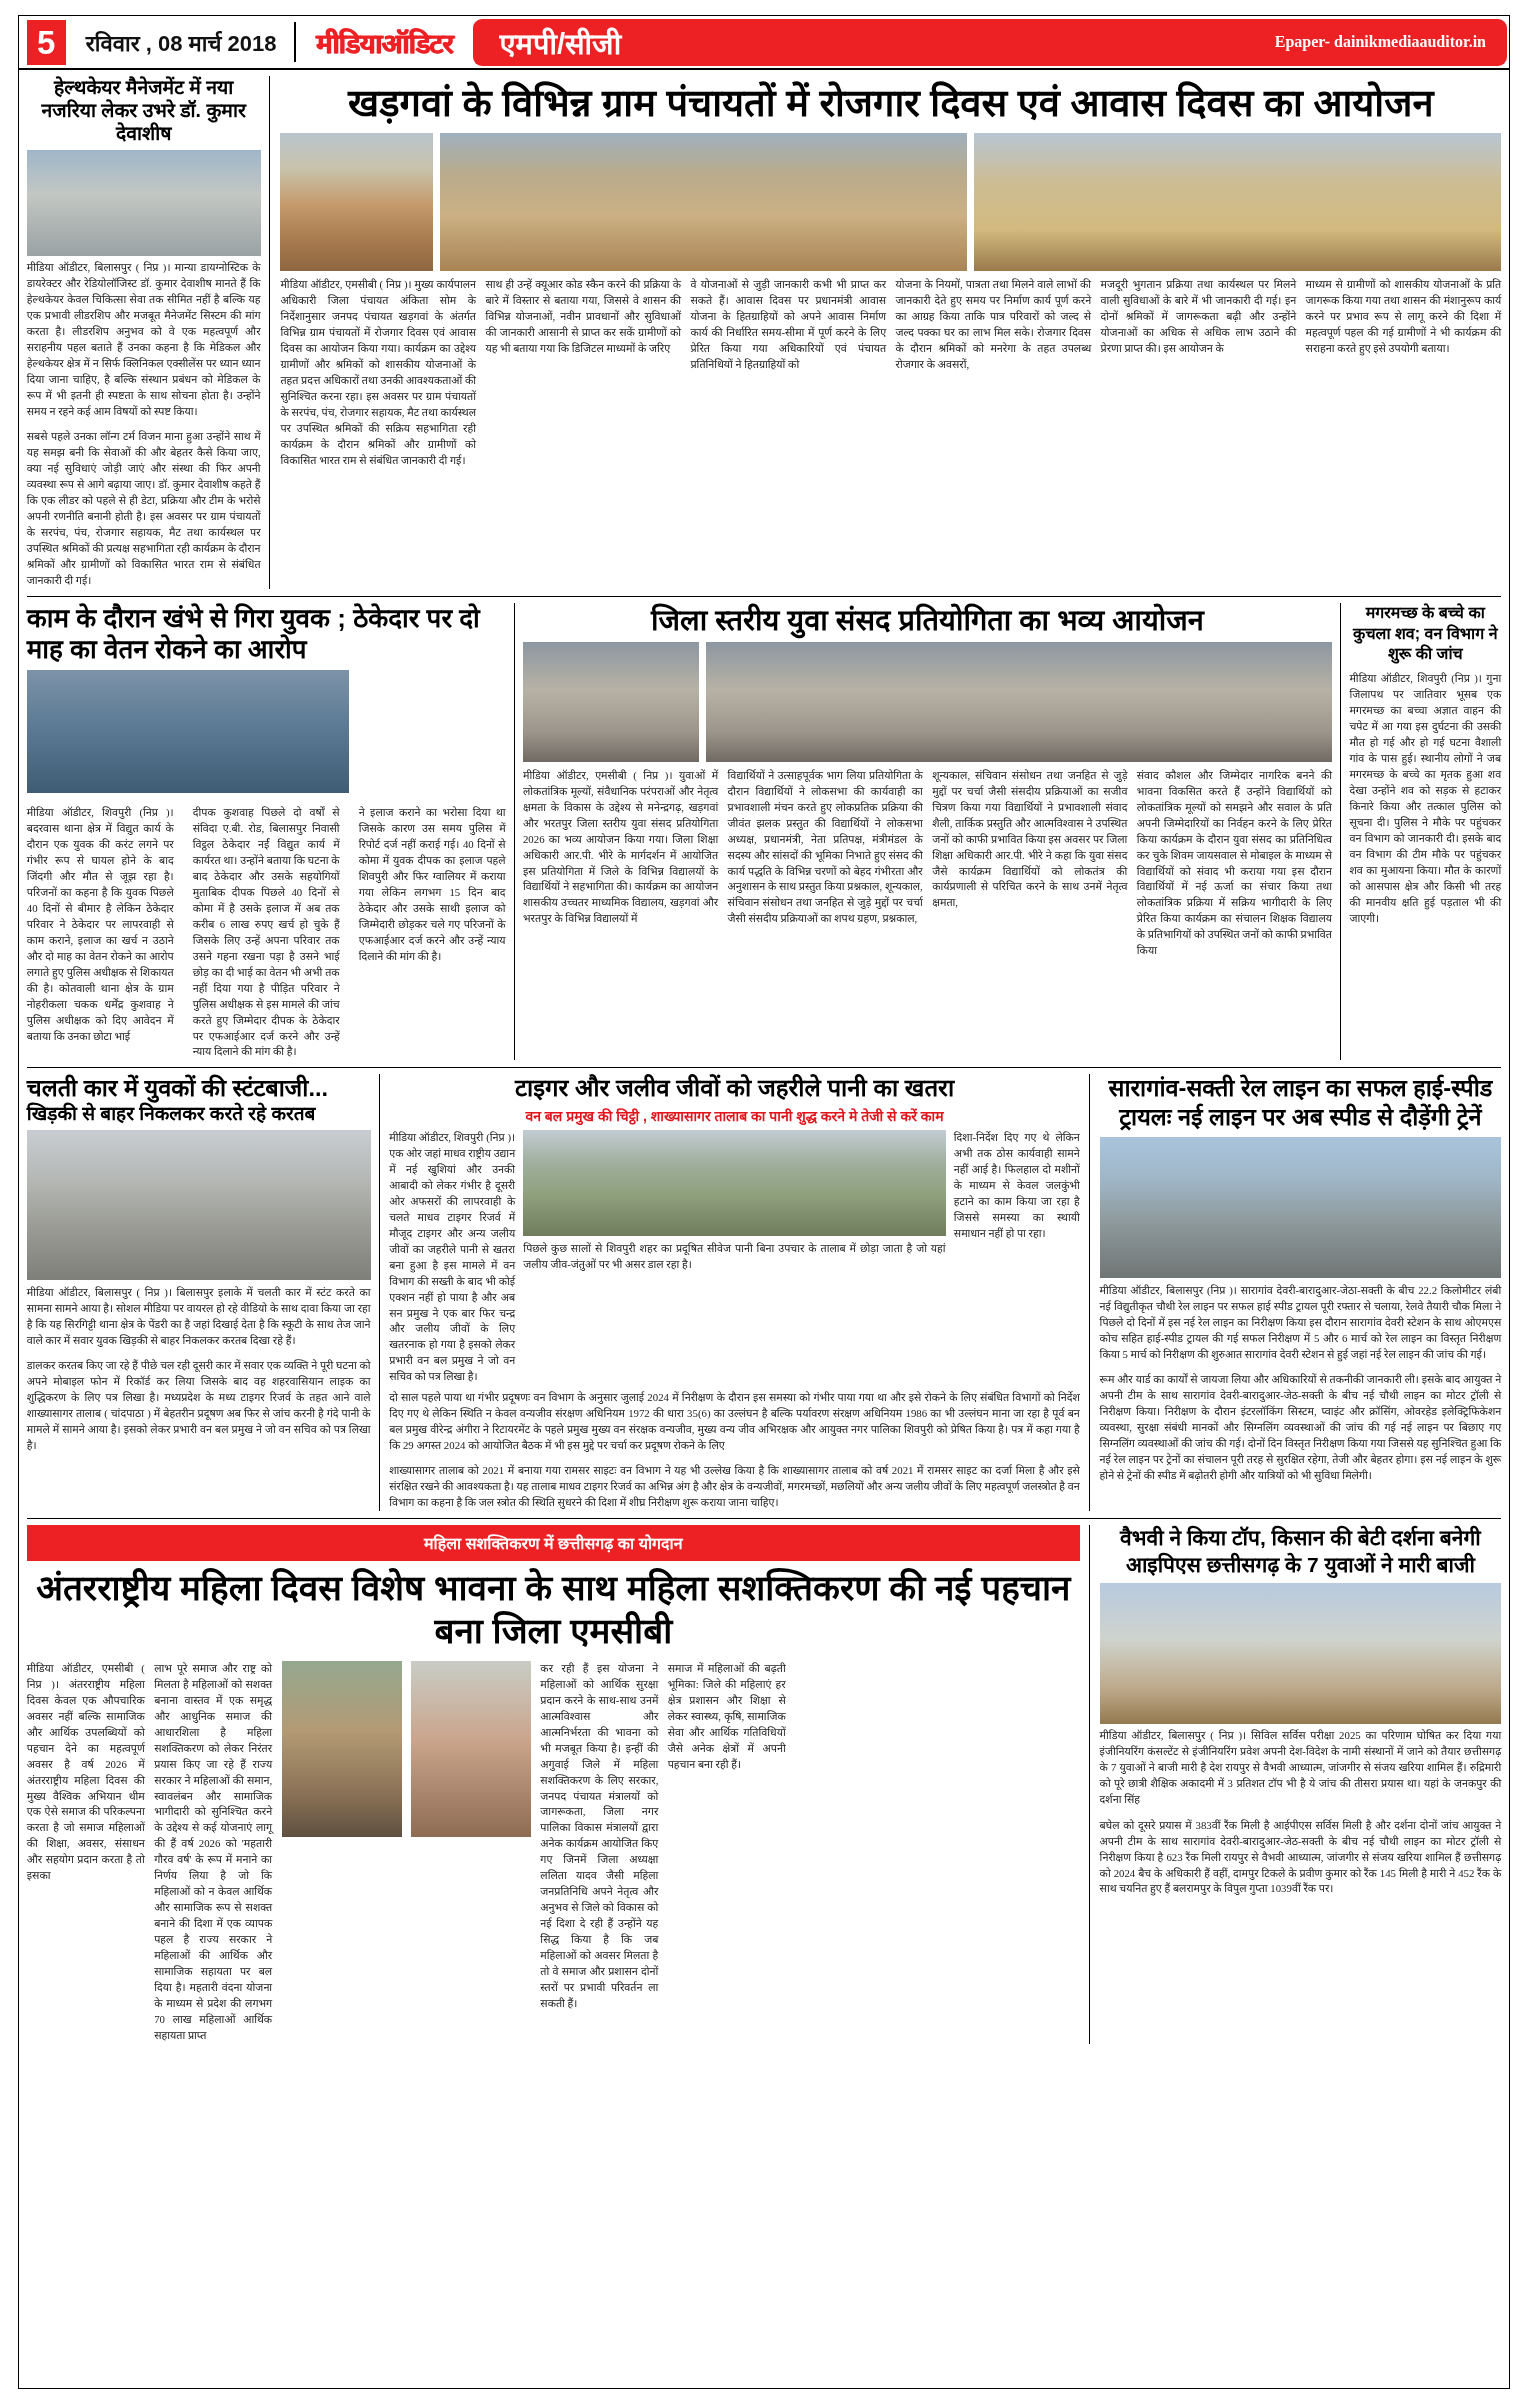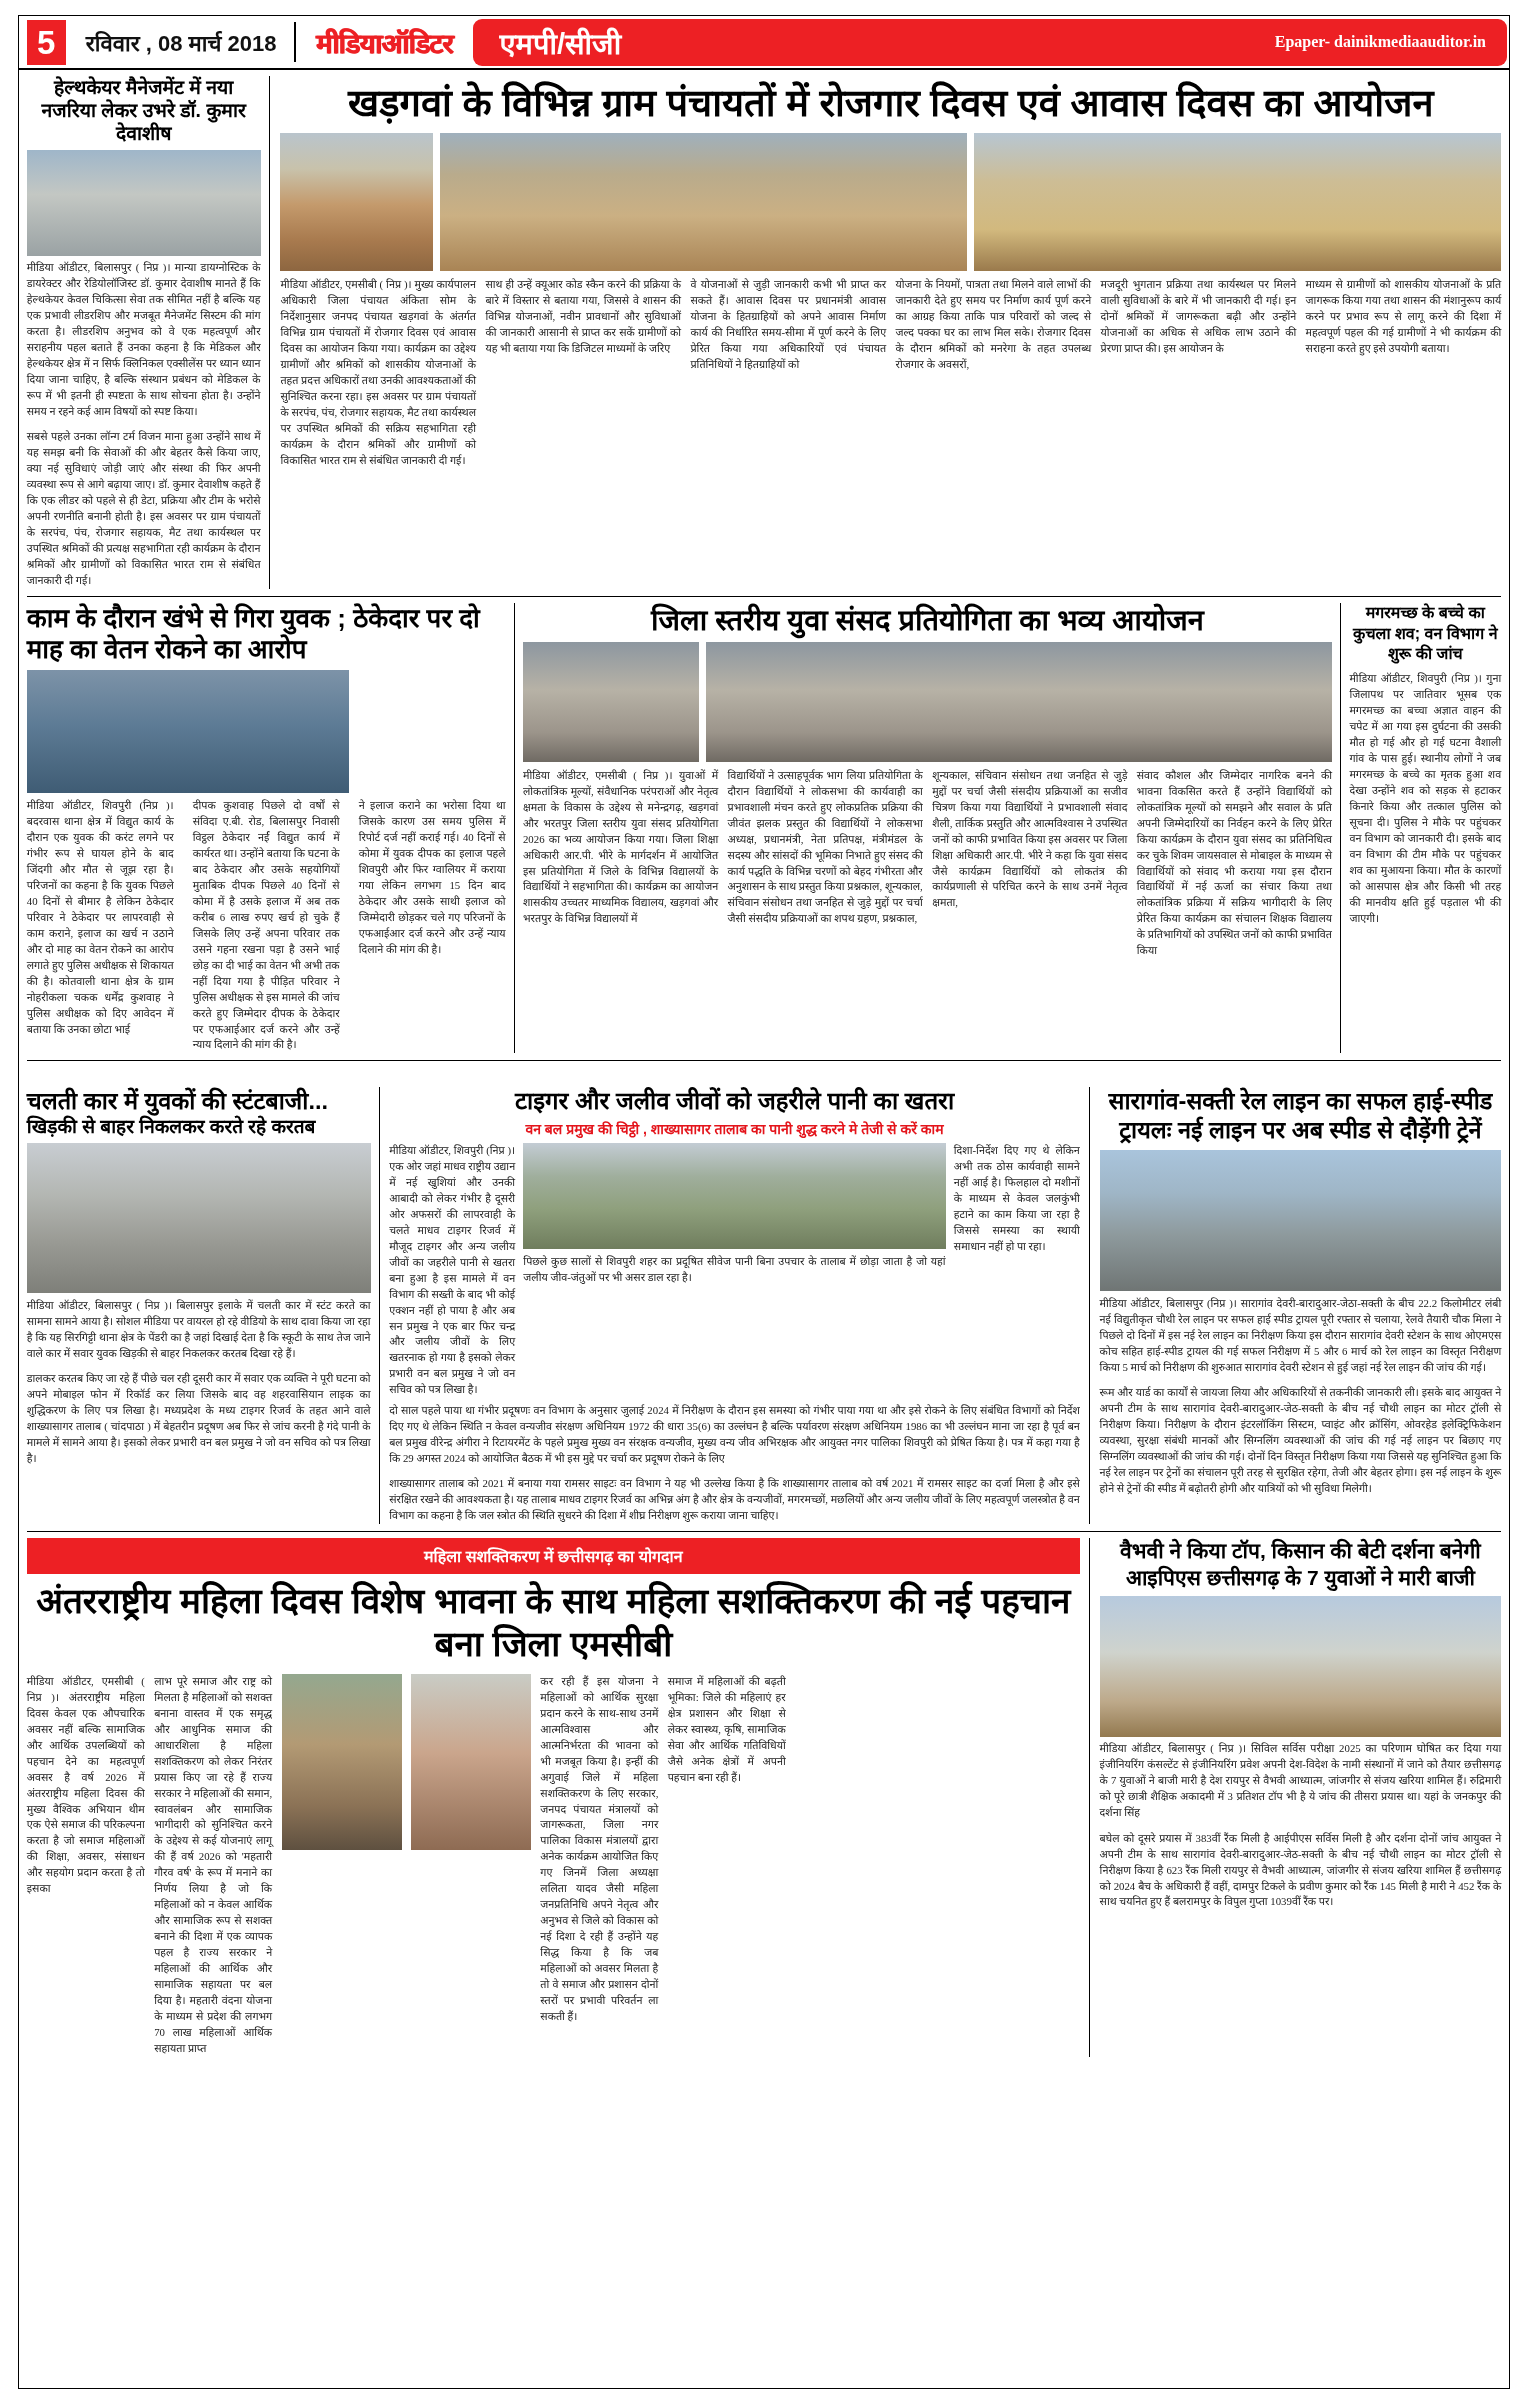--- a/index.html
+++ b/index.html
@@ -87,21 +87,21 @@
   .s2-c { width:160px; flex:0 0 160px; padding-left:8.2px; }
   .s2-a .hl { font-size:26px; line-height:1.2; }
   .s2-b .hl { font-size:29px; text-align:center; line-height:1.18; }
   .yellowbar {
     background:#ffd400; color:#000; font-family:"Liberation Sans", sans-serif; font-weight:bold;
     font-size:14px; text-align:center; padding:4.1px 4.7px; margin-top:3.5px;
   }
   .s2-c .hl { font-size:16px; text-align:center; line-height:1.3; }
 
   
-  .sec3 { display:flex; padding:5.9px 8.2px 0 8.2px;margin-top:20px; }
+  .sec3 { display:flex; padding:5.9px 8.2px 0 8.2px; }
   .s3-a { width:353px; flex:0 0 353px; padding-right:8.2px; border-right:1.2px solid #000; }
   .s3-b { flex:1; padding:0 9.4px; border-right:1.2px solid #000; }
   .s3-c { width:411px; flex:0 0 411px; padding-left:9.4px; }
   .s3-a .hl { font-size:23.5px; line-height:1.2; }
   .s3-a .sub { font-size:19px; }
   .s3-b .hl { font-size:24px; text-align:center; }
   .redsub { color:#e4141b; font-family:"Liberation Sans", sans-serif; font-weight:bold; font-size:14px; text-align:center; margin-top:3.5px; }
   .s3-c .hl { font-size:23.5px; text-align:center; line-height:1.24; }
 
   
@@ -111,21 +111,21 @@
   .redband {
     background:#ed2024; color:#fff; font-family:"Liberation Sans", sans-serif; font-weight:bold;
     font-size:16px; text-align:center; padding:7px 4.7px;
   }
   .s4-left .hl { font-size:35px; text-align:center; line-height:1.24; padding:4.7px 0 3.5px 0; }
   .s4-right .hl { font-size:21px; text-align:center; line-height:1.26; }
   .cols4 { display:flex; gap:9.4px; margin-top:5.9px; }
   .cols4 .col { flex:1; }
   .cols2 { display:flex; gap:9.4px; margin-top:4.7px;flex-direction:column; }
   .cols2 .col { flex:1; }
-  .cols3 { display:flex; gap:19px; margin-top:5px; }
+  .cols3 { display:flex; gap:19px; margin-top:12px; }
   .cols3 .col { flex:1; }
 </style>
 </head>
 <body>
 
 <div class="page">
 <div class="frame">
 
   <div class="masthead">
     <div class="pagenum">5</div>

